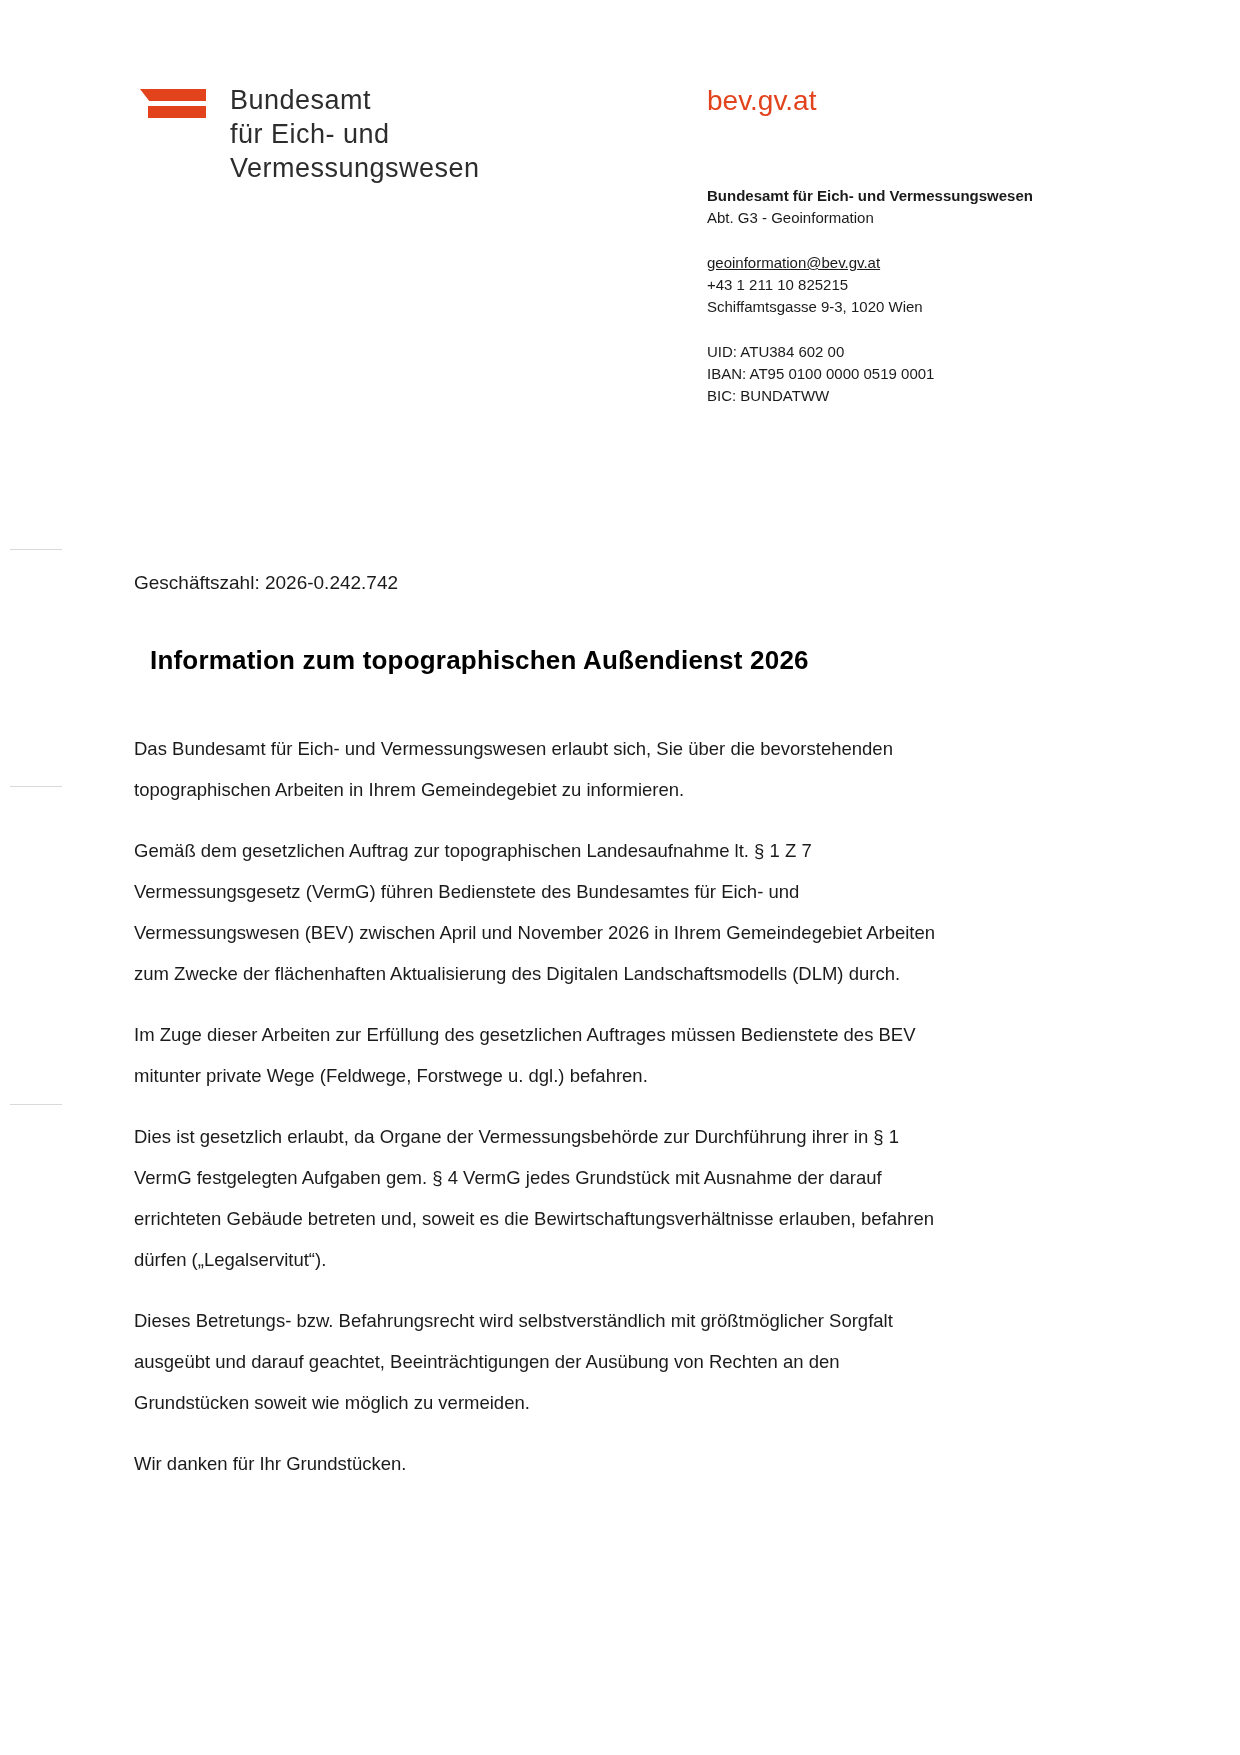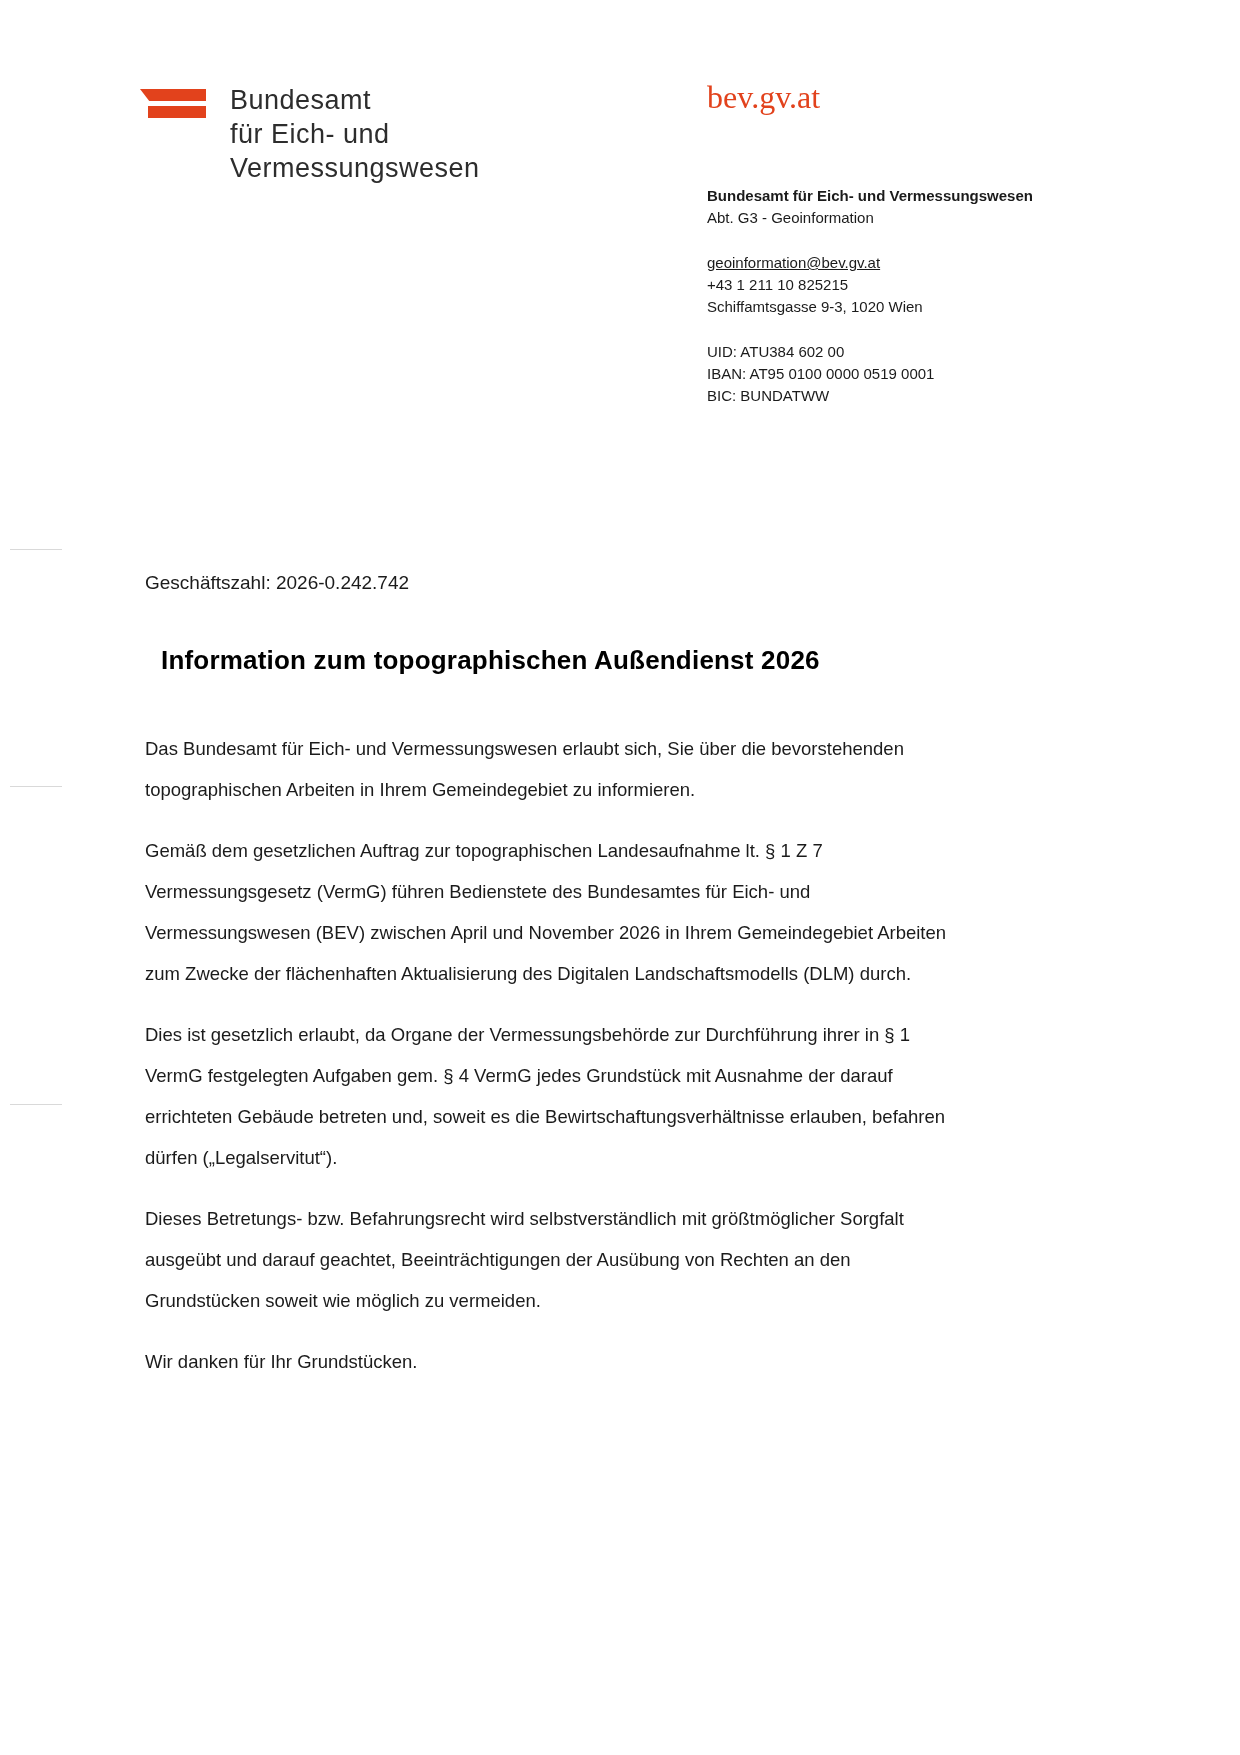--- a/index.html
+++ b/index.html
@@ -20,33 +20,33 @@
   }
   .flag .bar-bottom{
     position:absolute;left:8px;top:17px;width:58px;height:12px;background:#e2421c;
   }
   .org-name{
     margin-left:24px;
     font-size:27px;line-height:34px;color:#2d2d2d;
     letter-spacing:0.5px;white-space:pre-line;
   }
   .website{
-    position:absolute;left:707px;top:79px;
-    font-size:32px;color:#e2421c;text-decoration:none;font-family:Liberation Serif, serif;
+    position:absolute;left:707px;top:85px;
+    font-size:28px;color:#e2421c;text-decoration:none;
   }
   
   .contact{position:absolute;left:707px;top:185px;font-size:15px;line-height:22px;color:#1b1b1b;}
   .contact .group{margin-bottom:23px;}
   .contact .b{font-weight:bold;}
   .contact a{color:#1b1b1b;text-decoration:underline;}
   
   .fold-mark{position:absolute;left:10px;width:52px;height:1px;background:#d9d9d9;}
   .fm1{top:549px;} .fm2{top:786px;} .fm3{top:1104px;}
   
-  .body{position:absolute;left:145px;top:570px;width:828px;}
+  .body{position:absolute;left:134px;top:570px;width:828px;}
   .reference{font-size:19px;line-height:26px;margin:0 0 47px 0;}
   h1.title{
     font-size:26px;line-height:34px;font-weight:bold;color:#000;
     margin:0 0 51px 16px;letter-spacing:0.2px;
   }
   .body p{font-size:18.5px;line-height:41px;margin:0 6px 20px 0;}
   .closing{margin-top:6px;}
 </style>
 </head>
 <body>
@@ -84,18 +84,19 @@
 
   <div class="fold-mark fm1"></div>
   <div class="fold-mark fm2"></div>
   <div class="fold-mark fm3"></div>
 
   <div class="body">
     <div class="reference">Geschäftszahl: 2026-0.242.742</div>
     <h1 class="title">Information zum topographischen Außendienst 2026</h1>
     <p>Das Bundesamt für Eich- und Vermessungswesen erlaubt sich, Sie über die bevorstehenden topographischen Arbeiten in Ihrem Gemeindegebiet zu informieren.</p>
     <p>Gemäß dem gesetzlichen Auftrag zur topographischen Landesaufnahme lt. § 1 Z 7 Vermessungsgesetz (VermG) führen Bedienstete des Bundesamtes für Eich- und Vermessungswesen (BEV) zwischen April und November 2026 in Ihrem Gemeindegebiet Arbeiten zum Zwecke der flächenhaften Aktualisierung des Digitalen Landschaftsmodells (DLM) durch.</p>
+    <p>Im Zuge dieser Arbeiten zur Erfüllung des gesetzlichen Auftrages müssen Bedienstete des BEV mitunter private Wege (Feldwege, Forstwege u. dgl.) befahren.</p>
     <p>Dies ist gesetzlich erlaubt, da Organe der Vermessungsbehörde zur Durchführung ihrer in § 1 VermG festgelegten Aufgaben gem. § 4 VermG jedes Grundstück mit Ausnahme der darauf errichteten Gebäude betreten und, soweit es die Bewirtschaftungsverhältnisse erlauben, befahren dürfen („Legalservitut“).</p>
     <p>Dieses Betretungs- bzw. Befahrungsrecht wird selbstverständlich mit größtmöglicher Sorgfalt ausgeübt und darauf geachtet, Beeinträchtigungen der Ausübung von Rechten an den Grundstücken soweit wie möglich zu vermeiden.</p>
     <p class="closing">Wir danken für Ihr Grundstücken.</p>
   </div>
 
 </div>
 
 </body></html>

